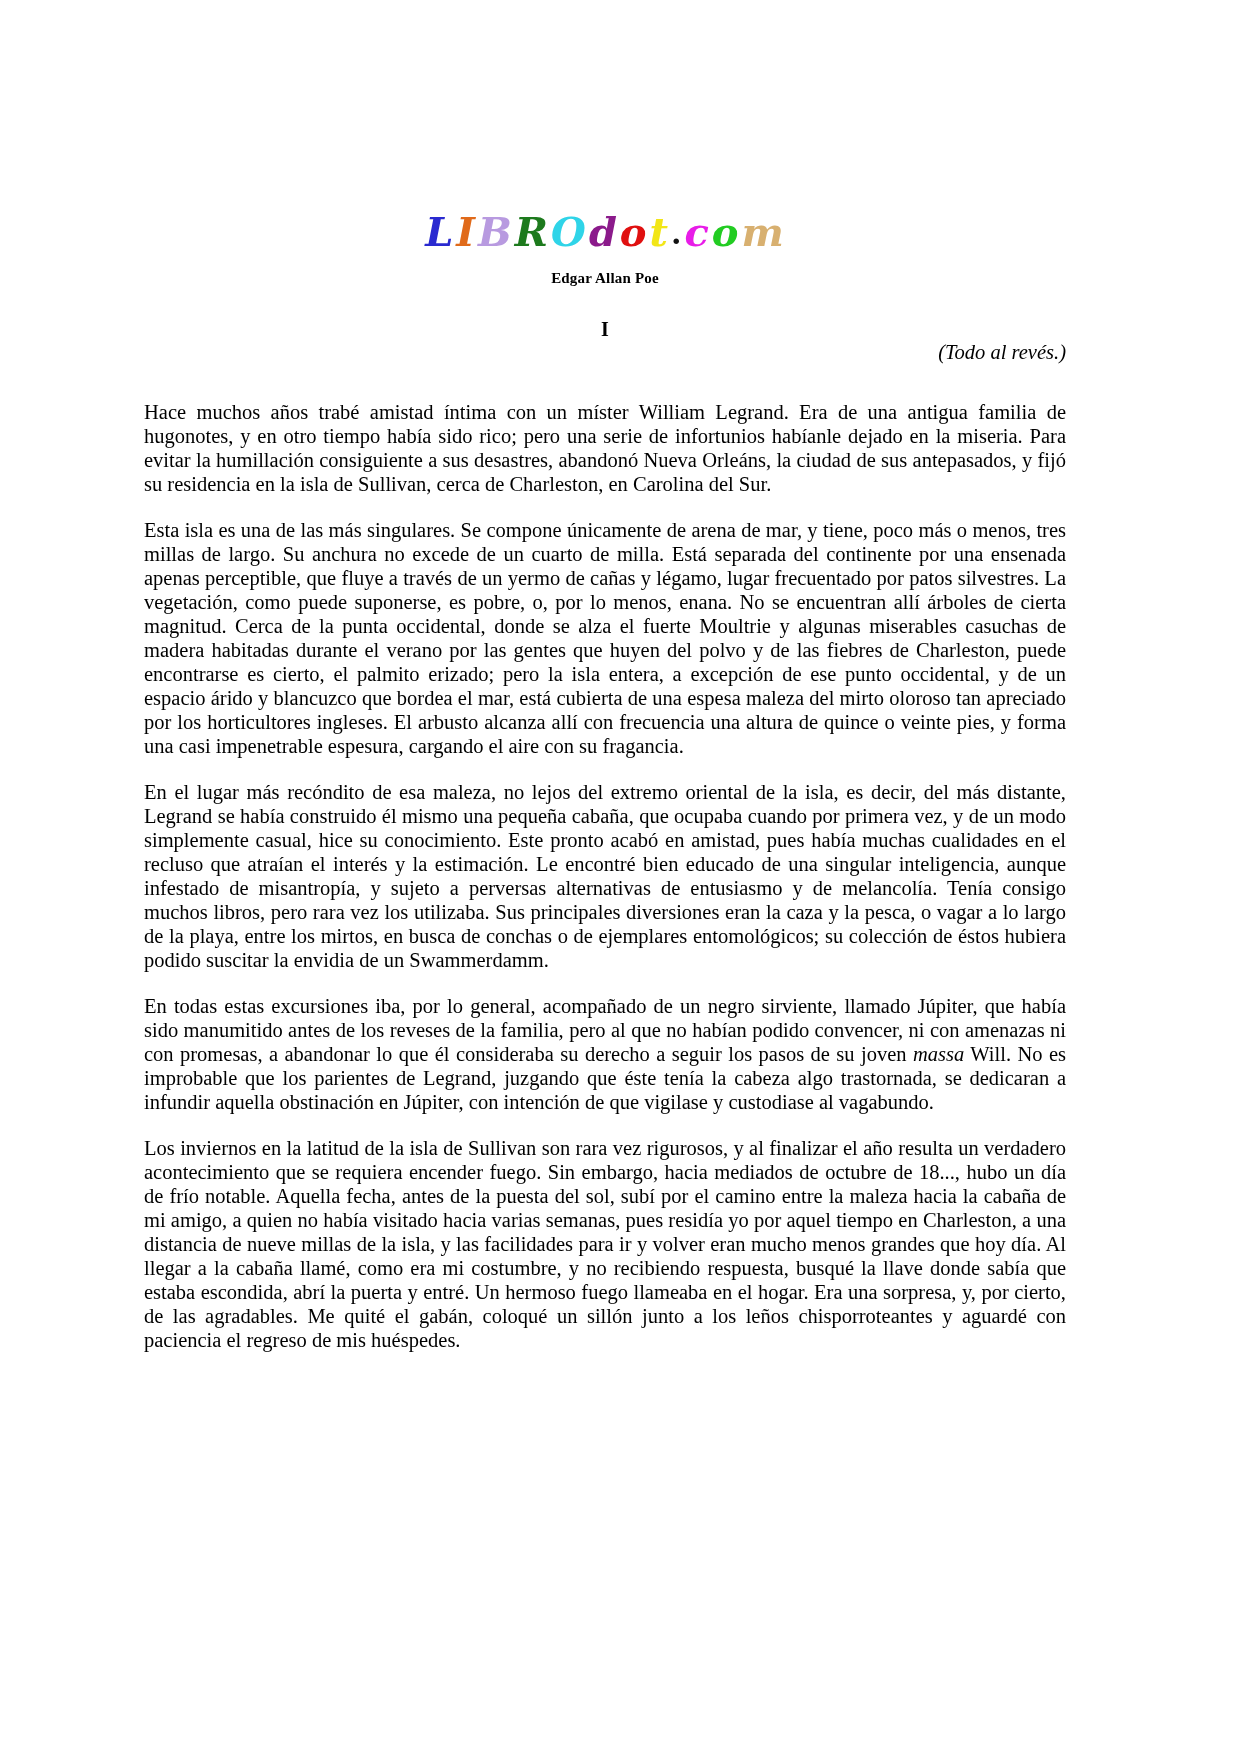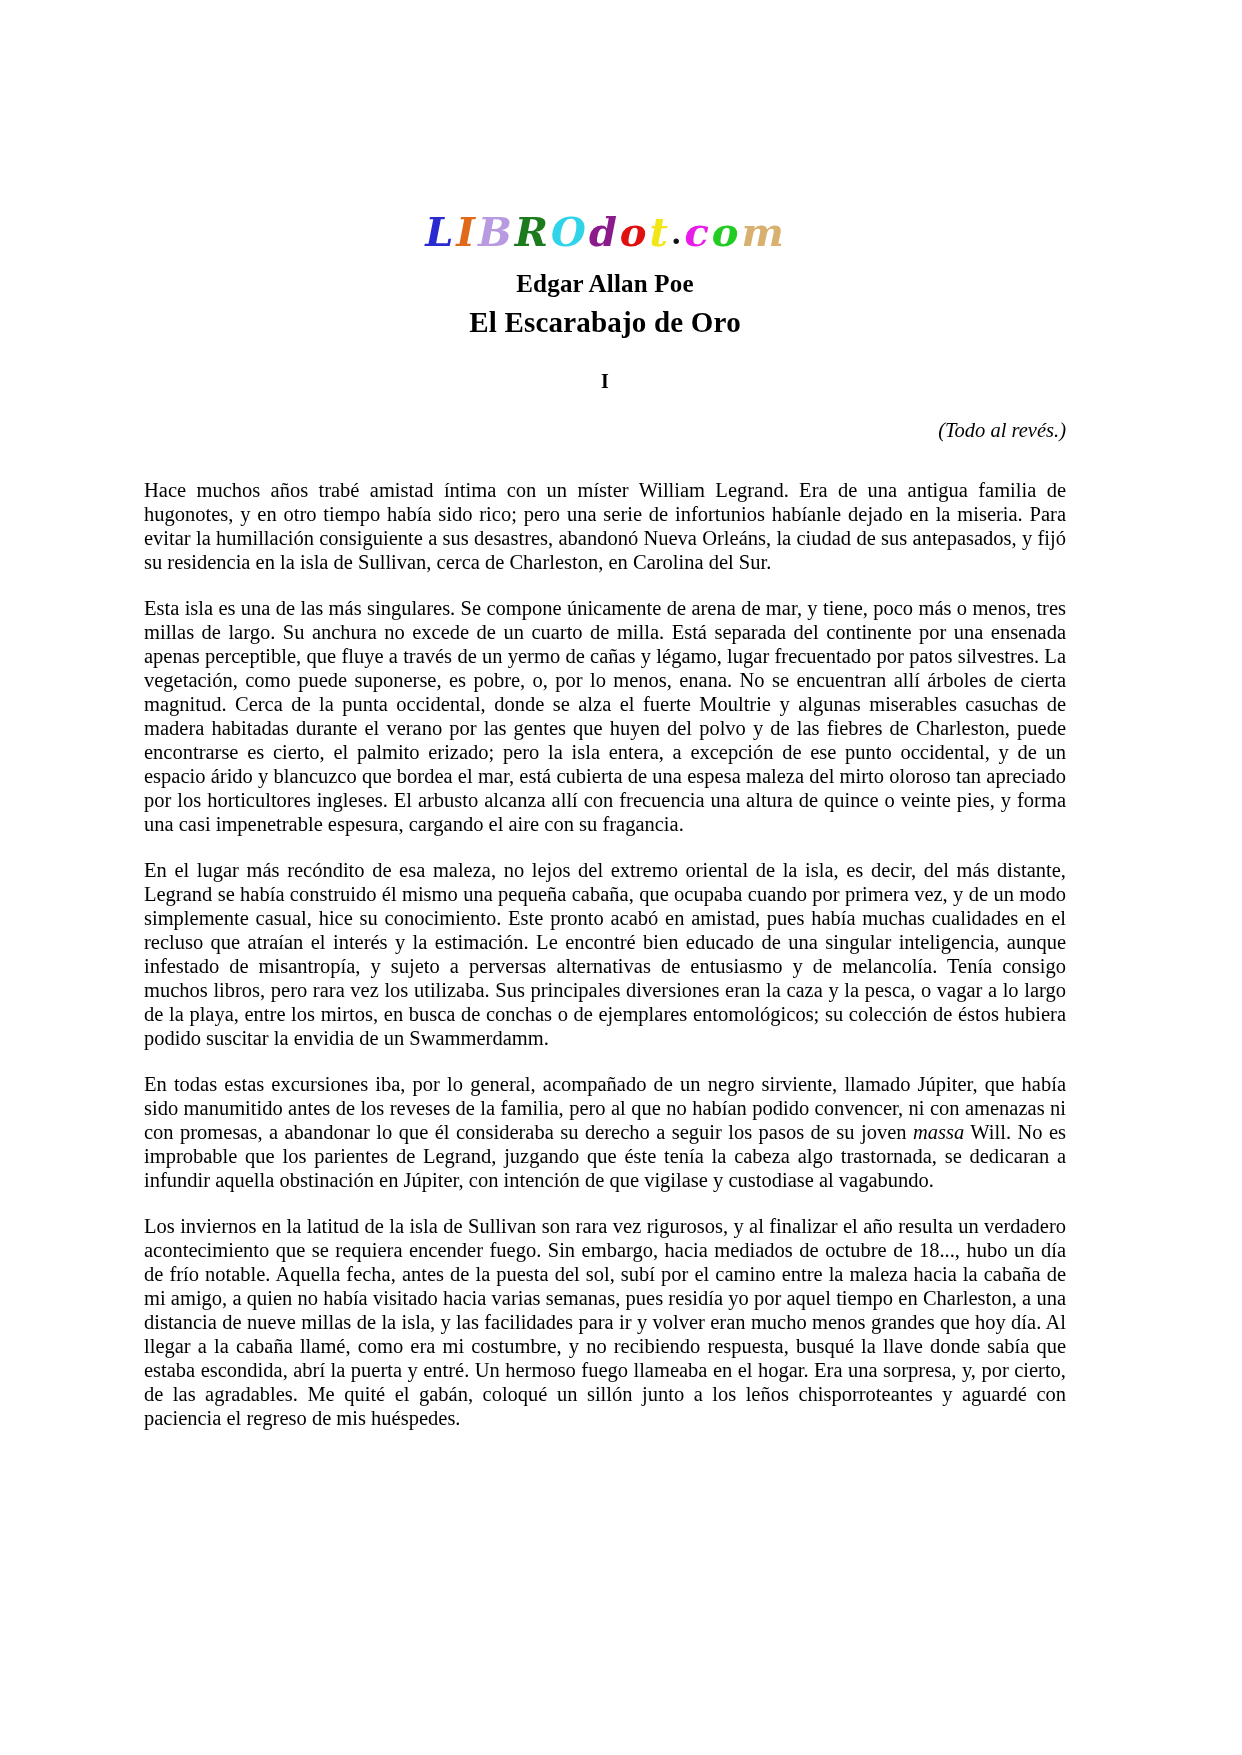--- a/index.html
+++ b/index.html
@@ -50,21 +50,21 @@
     font-style: normal;
     font-size: 30px;
     vertical-align: 2px;
   }
 
   
   .author {
     margin-top: 10px;
     text-align: center;
     font-weight: bold;
-    font-size: 25px;
+    font-size: 15px;
     letter-spacing: 0.2px;
   }
   .title {
     margin-top: 8px;
     text-align: center;
     font-weight: bold;
     font-size: 29px;
     letter-spacing: 0.2px;
   }
   .chapter {
@@ -74,21 +74,20 @@
     font-size: 20px;
   }
 
   
   .epigraph {
     margin-top: 30px;
     text-align: center;
     font-size: 20.5px;
   }
   .epigraph-source {
-    margin-top: 26px;
     text-align: right;
     font-style: italic;
     font-size: 20.5px;
     padding-right: 0px;
   }
 
   
   .body-block {
     margin-top: 36px;
   }
@@ -108,21 +107,20 @@
 
 <div class="page">
   <div class="content">
 
     <div class="logo-wrap">
       <span class="logo"><span style="color: rgb(42, 42, 208);">L</span><span style="color: rgb(224, 106, 26);">I</span><span style="color: rgb(184, 154, 224);">B</span><span style="color: rgb(29, 122, 29);">R</span><span style="color: rgb(47, 212, 232);">O</span><span style="color: rgb(139, 26, 139);">d</span><span style="color: rgb(224, 16, 16);">o</span><span style="color: rgb(242, 230, 23);">t</span><span class="l-dot" style="color: rgb(17, 17, 17);">.</span><span style="color: rgb(232, 28, 232);">c</span><span style="color: rgb(34, 204, 34);">o</span><span style="color: rgb(216, 176, 112);">m</span></span>
     </div>
 
     <div class="author">Edgar Allan Poe</div>
 
-    <div class="title">El Escarabajo de Oro</div>
 
     <div class="chapter">I</div>
 
 
     <div class="epigraph-source">(Todo al revés.)</div>
 
     <div class="body-block">
       <p class="para">Hace muchos años trabé amistad íntima con un míster William Legrand. Era de una antigua familia de hugonotes, y en otro tiempo había sido rico; pero una serie de infortunios habíanle dejado en la miseria. Para evitar la humillación consiguiente a sus desastres, abandonó Nueva Orleáns, la ciudad de sus antepasados, y fijó su residencia en la isla de Sullivan, cerca de Charleston, en Carolina del Sur.</p>
       <p class="para">Esta isla es una de las más singulares. Se compone únicamente de arena de mar, y tiene, poco más o menos, tres millas de largo. Su anchura no excede de un cuarto de milla. Está separada del continente por una ensenada apenas perceptible, que fluye a través de un yermo de cañas y légamo, lugar frecuentado por patos silvestres. La vegetación, como puede suponerse, es pobre, o, por lo menos, enana. No se encuentran allí árboles de cierta magnitud. Cerca de la punta occidental, donde se alza el fuerte Moultrie y algunas miserables casuchas de madera habitadas durante el verano por las gentes que huyen del polvo y de las fiebres de Charleston, puede encontrarse es cierto, el palmito erizado; pero la isla entera, a excepción de ese punto occidental, y de un espacio árido y blancuzco que bordea el mar, está cubierta de una espesa maleza del mirto oloroso tan apreciado por los horticultores ingleses. El arbusto alcanza allí con frecuencia una altura de quince o veinte pies, y forma una casi impenetrable espesura, cargando el aire con su fragancia.</p>
       <p class="para">En el lugar más recóndito de esa maleza, no lejos del extremo oriental de la isla, es decir, del más distante, Legrand se había construido él mismo una pequeña cabaña, que ocupaba cuando por primera vez, y de un modo simplemente casual, hice su conocimiento. Este pronto acabó en amistad, pues había muchas cualidades en el recluso que atraían el interés y la estimación. Le encontré bien educado de una singular inteligencia, aunque infestado de misantropía, y sujeto a perversas alternativas de entusiasmo y de melancolía. Tenía consigo muchos libros, pero rara vez los utilizaba. Sus principales diversiones eran la caza y la pesca, o vagar a lo largo de la playa, entre los mirtos, en busca de conchas o de ejemplares entomológicos; su colección de éstos hubiera podido suscitar la envidia de un Swammerdamm.</p>

